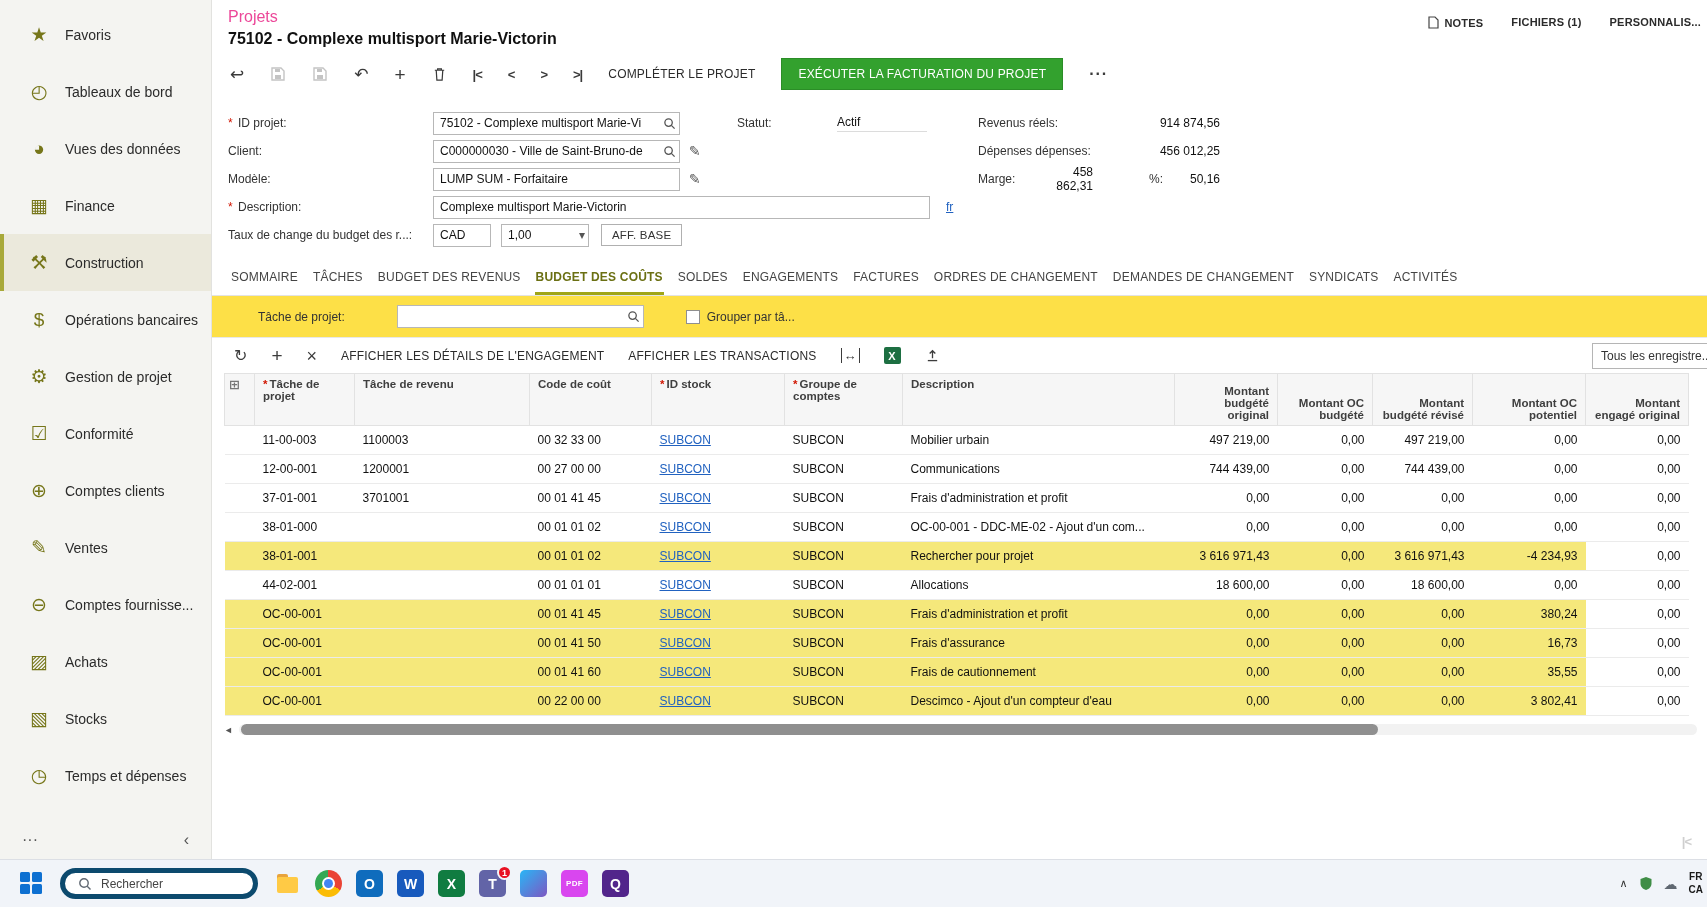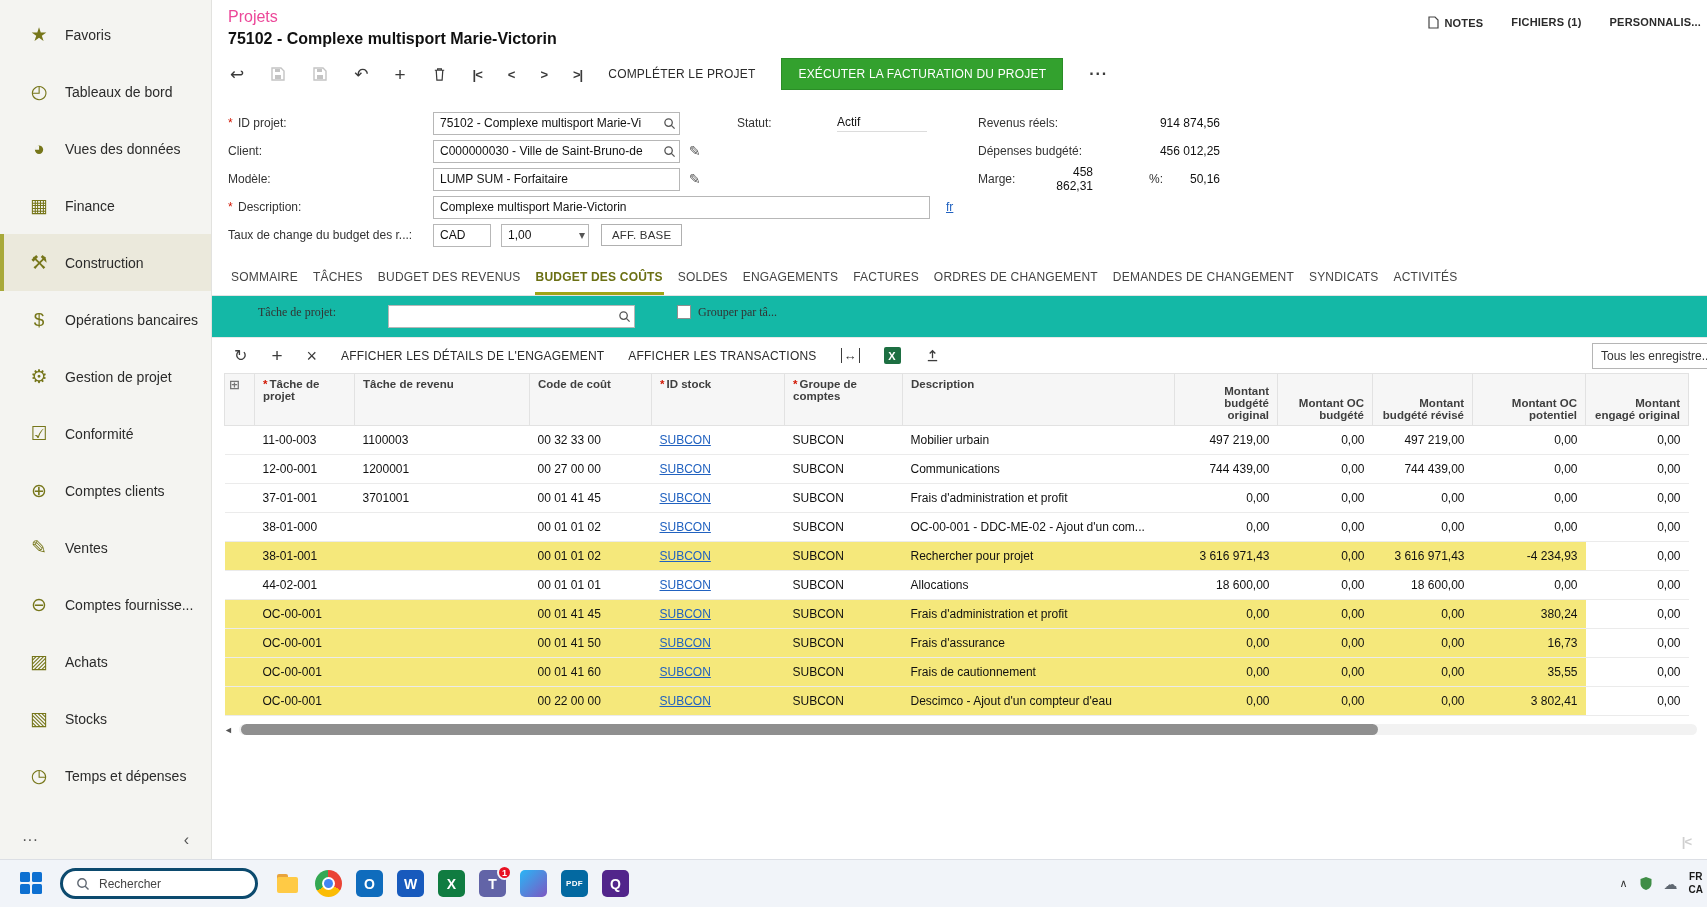--- a/index.html
+++ b/index.html
@@ -63,21 +63,21 @@
   .r-value { width: 122px; text-align: right; color: #111; }
   .pct-label { margin-left: 56px; color: #333; }
   .pct-value { width: 120px; text-align: right; color: #111; }
 
   
   .sub-tabs { display: flex; gap: 13px; padding: 8px 0 0 18px; border-bottom: 1px solid #e3e3e3; }
   .sub-tab { padding: 7px 1px 8px; color: #444; font-size: 12px; letter-spacing: .2px; cursor: pointer; border-bottom: 3px solid transparent; white-space: nowrap; }
   .sub-tab.active { color: #6b7013; font-weight: bold; border-bottom-color: #a0a517; }
 
   
-  .filter-row { display: flex; align-items: flex-start; padding: 9px 0 9px 46px; background: #14b8a6; font-family: Liberation Serif, serif; }
+  .filter-row { display: flex; align-items: center; padding: 9px 0 9px 46px; background: #fde047; }
   .filter-label { color: #333; margin-right: 52px; }
   .checkbox { width: 14px; height: 14px; border: 1px solid #8f8f8f; background: #fff; margin-left: 42px; cursor: pointer; flex: 0 0 14px; }
   .checkbox-label { margin-left: 7px; color: #333; white-space: nowrap; }
 
   
   .grid-toolbar { position: relative; display: flex; align-items: center; gap: 24px; padding: 8px 0 8px 22px; border-top: 1px solid #e8e8e8; }
   .gt-icon { font-size: 16px; color: #3c3c3c; cursor: pointer; line-height: 1; }
   .gt-text { font-size: 12px; color: #2b2b2b; cursor: pointer; white-space: nowrap; letter-spacing: .2px; }
   .fit-icon { border-left: 1px solid #3c3c3c; border-right: 1px solid #3c3c3c; padding: 0 2px; font-size: 13px; color: #3c3c3c; cursor: pointer; }
   .excel-icon { width: 17px; height: 17px; background: #1d6f42; color: #fff; font-size: 11px; font-weight: bold; display: flex; align-items: center; justify-content: center; border-radius: 2px; cursor: pointer; }
@@ -100,35 +100,35 @@
   .hscroll { display: flex; align-items: center; margin: 7px 10px 0 12px; height: 13px; }
   .hs-arrow { color: #555; font-size: 9px; width: 15px; cursor: pointer; }
   .hs-track { flex: 1; height: 11px; background: #f2f2f2; border-radius: 6px; position: relative; cursor: pointer; }
   .hs-thumb { position: absolute; left: 2px; top: 0; height: 11px; width: 78%; background: #8f8f8f; border-radius: 6px; cursor: grab; }
   .content-footer { margin-top: auto; display: flex; justify-content: flex-end; padding: 0 16px 10px 0; color: #cfcfcf; font-weight: bold; font-size: 13px; letter-spacing: -1px; }
 
   
   .taskbar { height: 48px; background: #f1f4f9; border-top: 1px solid #dcdfe5; display: flex; align-items: center; padding-left: 20px; gap: 16px; position: relative; }
   .win-start { width: 24px; height: 24px; display: grid; grid-template-columns: 10px 10px; grid-template-rows: 10px 10px; gap: 2px; cursor: pointer; }
   .win-start span { background: #0e70d1; border-radius: 1.5px; }
-  .search-pill { width: 198px; height: 31px; border-radius: 16px; background: #fff; border: 3px solid #0c4a6e; display: flex; align-items: center; gap: 9px; padding: 0 13px; color: #444; cursor: pointer; }
+  .search-pill { width: 198px; height: 31px; border-radius: 16px; background: #fff; border: 5px solid #0c4a6e; display: flex; align-items: center; gap: 9px; padding: 0 13px; color: #444; cursor: pointer; }
   .task-icons { display: flex; gap: 14px; align-items: center; }
   .t-icon { width: 27px; height: 27px; border-radius: 5px; display: flex; align-items: center; justify-content: center; color: #fff; font-weight: bold; font-size: 14px; position: relative; cursor: pointer; }
   .icon-folder { background: transparent; }
   .folder-tab { position: absolute; top: 4px; left: 3px; width: 11px; height: 6px; background: #e8a33d; border-radius: 2px 2px 0 0; }
   .folder-body { position: absolute; top: 7px; left: 3px; right: 3px; bottom: 4px; background: #ffca45; border-radius: 2px; }
   .icon-chrome { border-radius: 50%; background: conic-gradient(#ea4335 0 33%, #fbbc05 33% 66%, #34a853 66% 100%); }
   .chrome-center { width: 13px; height: 13px; background: #fff; border-radius: 50%; display: flex; align-items: center; justify-content: center; }
   .chrome-center i { width: 9px; height: 9px; background: #4285f4; border-radius: 50%; }
   .icon-outlook { background: #0f6cbd; }
   .icon-word { background: #185abd; }
   .icon-excel { background: #107c41; }
   .icon-teams { background: #6264a7; }
   .icon-app { background: linear-gradient(135deg, #29b6f6, #7e57c2); }
-  .icon-pdf { background: #0369a1; font-size: 8px; letter-spacing: .3px; }
+  .icon-pdf { background: #d946ef; font-size: 8px; letter-spacing: .3px; }
   .icon-q { background: #52258b; }
   .badge { position: absolute; top: -5px; right: -6px; background: #e81123; color: #fff; font-size: 9px; width: 15px; height: 15px; border-radius: 50%; display: flex; align-items: center; justify-content: center; border: 2px solid #f1f4f9; font-weight: bold; }
   .tray { position: absolute; right: 0; top: 0; bottom: 0; display: flex; align-items: center; gap: 11px; padding-right: 4px; }
   .tray-chevron { font-size: 11px; color: #333; cursor: pointer; }
   .tray-cloud { font-size: 14px; color: #5f6771; cursor: pointer; }
   .lang { font-size: 10px; font-weight: bold; line-height: 1.25; color: #1a1a1a; text-align: center; cursor: pointer; }
 </style>
 </head>
 <body>
 
@@ -309,21 +309,21 @@
           <span class="ro-value statut-value">Actif</span>
         </div>
       </div>
 
       <div class="form-col right">
         <div class="form-row">
           <span class="r-label">Revenus réels:</span>
           <span class="r-value">914 874,56</span>
         </div>
         <div class="form-row">
-          <span class="r-label">Dépenses budgété:</span>
+          <span class="r-label">Dépenses dépenses:</span>
           <span class="r-value">456 012,25</span>
         </div>
         <div class="form-row">
           <span class="r-label">Marge:</span>
           <span class="r-value">458 862,31</span>
           <span class="pct-label">%:</span>
           <span class="pct-value">50,16</span>
         </div>
       </div>
     </div>

